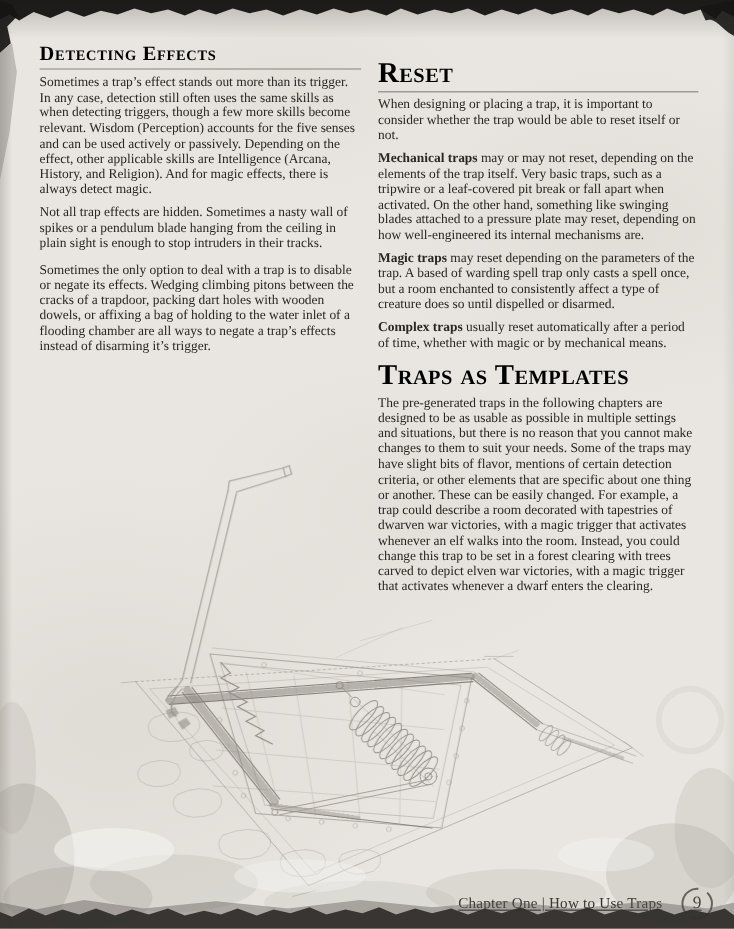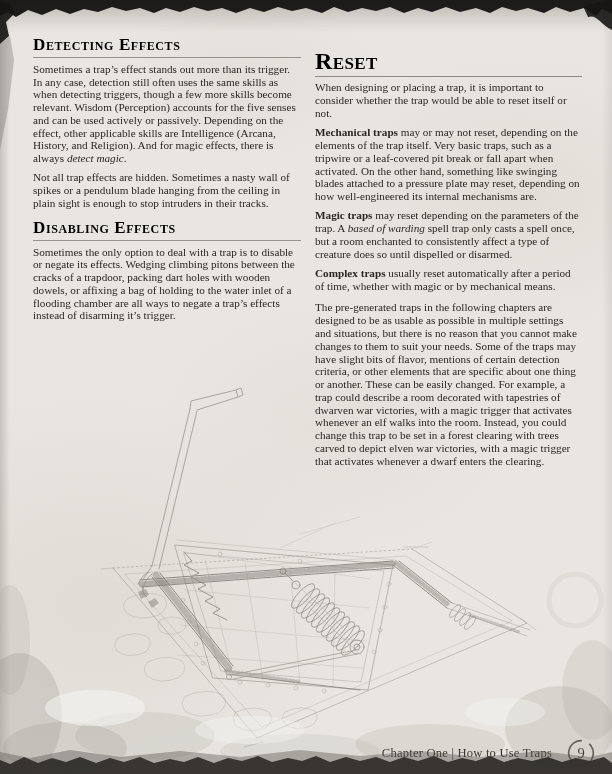--- a/index.html
+++ b/index.html
@@ -27,24 +27,24 @@
   }
   h3:first-child{margin-top:0;}
   h2{
     font-size:24px;font-weight:600;letter-spacing:.4px;line-height:1.02;
     margin:0 0 4px 0;
   }
   h2.ruled{border-bottom:1px solid #8d8882;padding-bottom:3px;}
   section.mt{margin-top:9px;}
   p{font-size:11.2px;line-height:1.14;margin:0 0 6.5px 0;text-align:left;}
   p .b{font-weight:700;text-align:center;}
-  p .i{font-style:italic;}
+  p .i{}
   .footer{
     position:absolute;left:0;top:736px;width:598px;height:34px;
-    display:flex;align-items:center;justify-content:flex-end;gap:12px;
+    display:flex;align-items:center;justify-content:flex-end;gap:12px;text-decoration:underline;
   }
   .running-title{font-size:12.6px;color:#2e2a25;letter-spacing:.2px;}
   .pagenum{position:relative;width:34px;height:34px;display:flex;align-items:center;justify-content:center;}
   .pagenum svg{position:absolute;inset:0;}
   .pagenum .num{position:relative;font-size:14.5px;color:#332e29;}
 </style>
 </head>
 <body>
 
 <div class="page">
@@ -159,34 +159,34 @@
   </svg>
 
   <div class="content">
     <div class="col col-left">
       <section>
         <h3>Detecting Effects</h3>
         <p><span>Sometimes a trap’s effect stands out more than its trigger. In any case, detection still often uses the same skills as when detecting triggers, though a few more skills become relevant. Wisdom (Perception) accounts for the five senses and can be used actively or passively. Depending on the effect, other applicable skills are Intelligence (Arcana, History, and Religion). And for magic effects, there is always </span><span class="i">detect magic</span><span>.</span></p>
         <p><span>Not all trap effects are hidden. Sometimes a nasty wall of spikes or a pendulum blade hanging from the ceiling in plain sight is enough to stop intruders in their tracks.</span></p>
       </section>
       <section class="mt">
-        <h3>Disabling Effects</h3>
         <p><span>Sometimes the only option to deal with a trap is to disable or negate its effects. Wedging climbing pitons between the cracks of a trapdoor, packing dart holes with wooden dowels, or affixing a bag of holding to the water inlet of a flooding chamber are all ways to negate a trap’s effects instead of disarming it’s trigger.</span></p>
       </section>
     </div>
 
     <div class="col col-right">
       <section>
         <h2 class="ruled">Reset</h2>
         <p><span>When designing or placing a trap, it is important to consider whether the trap would be able to reset itself or not.</span></p>
         <p><span class="b">Mechanical traps</span><span> may or may not reset, depending on the elements of the trap itself. Very basic traps, such as a tripwire or a leaf-covered pit break or fall apart when activated. On the other hand, something like swinging blades attached to a pressure plate may reset, depending on how well-engineered its internal mechanisms are.</span></p>
         <p><span class="b">Magic traps</span><span> may reset depending on the parameters of the trap. A </span><span class="i">based of warding</span><span> spell trap only casts a spell once, but a room enchanted to consistently affect a type of creature does so until dispelled or disarmed.</span></p>
         <p><span class="b">Complex traps</span><span> usually reset automatically after a period of time, whether with magic or by mechanical means.</span></p>
       </section>
       <section class="mt">
+        <h2>Traps as Templates</h2>
         <p><span>The pre-generated traps in the following chapters are designed to be as usable as possible in multiple settings and situations, but there is no reason that you cannot make changes to them to suit your needs. Some of the traps may have slight bits of flavor, mentions of certain detection criteria, or other elements that are specific about one thing or another. These can be easily changed. For example, a trap could describe a room decorated with tapestries of dwarven war victories, with a magic trigger that activates whenever an elf walks into the room. Instead, you could change this trap to be set in a forest clearing with trees carved to depict elven war victories, with a magic trigger that activates whenever a dwarf enters the clearing.</span></p>
       </section>
     </div>
   </div>
 
   <div class="footer">
     <span class="running-title">Chapter One | How to Use Traps</span>
     <span class="pagenum">
       <svg viewBox="0 0 34 34" aria-hidden="true">
         <circle cx="17" cy="17" r="12.3" fill="none" stroke="#433d37" stroke-width="1.7" opacity="0.85" stroke-dasharray="31 5 30 8" transform="rotate(-35 17 17)"></circle>

